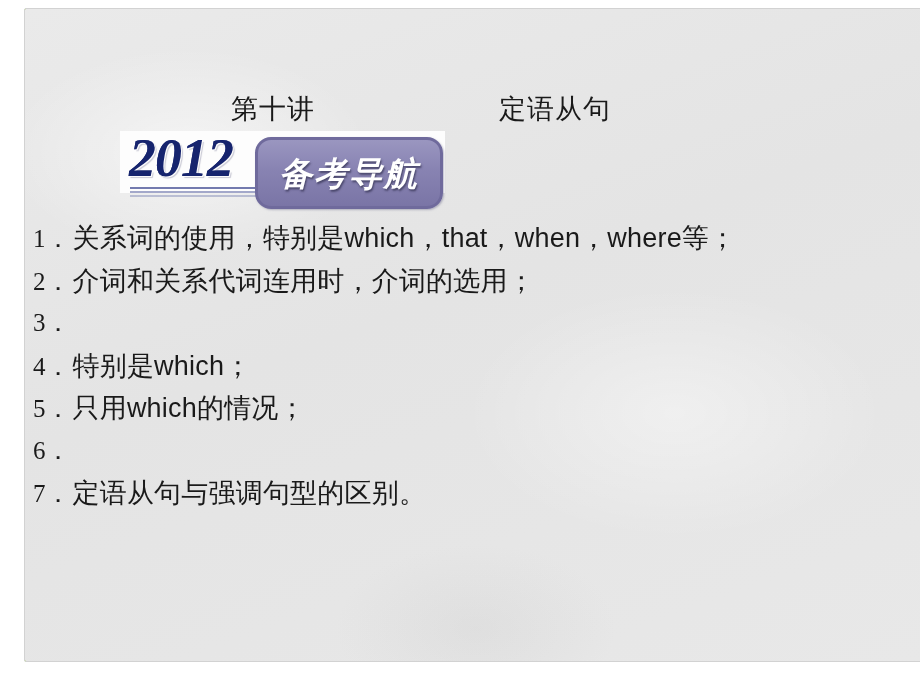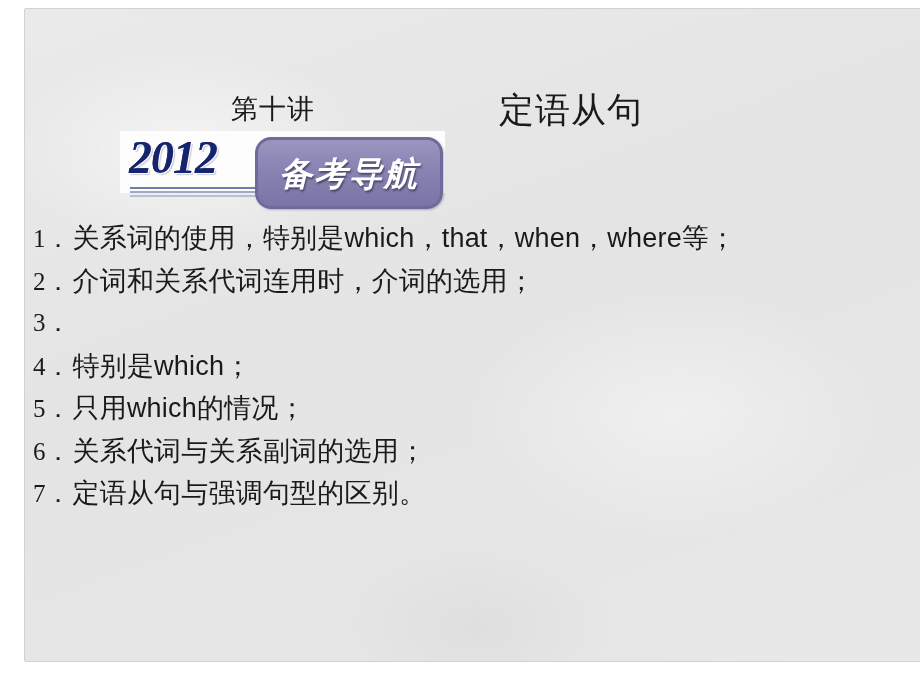--- a/index.html
+++ b/index.html
@@ -55,21 +55,21 @@
     left: 206px;
     font-size: 27px;
     color: #1a1a1a;
     letter-spacing: 1px;
     line-height: 1;
     white-space: nowrap;
   }
   .title-sub {
     position: absolute;
     left: 474px;
-    font-size: 35px;
+    font-size: 27px;
     color: #1a1a1a;
     letter-spacing: 1px;
     line-height: 1;
     white-space: nowrap;
   }
 
   
   .logo-box {
     position: absolute;
     left: 95px;
@@ -84,21 +84,21 @@
     width: 100%;
     height: 100%;
   }
   .logo-year {
     position: absolute;
     left: 9px;
     top: -4px;
     font-family: "Liberation Serif", serif;
     font-weight: bold;
     font-style: italic;
-    font-size: 46px;
+    font-size: 54px;
     line-height: 62px;
     letter-spacing: -1px;
     color: #16246e;
     -webkit-text-stroke: 0px;
     text-shadow:
       1px 1px 0 rgba(255,255,255,0.9),
       2px 2px 1px rgba(160,160,180,0.55);
     background: linear-gradient(180deg, #2b3b96 0%, #16246e 48%, #0d1652 100%);
     -webkit-background-clip: text;
     background-clip: text;
@@ -213,21 +213,20 @@
     <div class="bullet-item">
       <span class="bullet-num">4．</span>
       <span class="bullet-text">特别是which；</span>
     </div>
     <div class="bullet-item">
       <span class="bullet-num">5．</span>
       <span class="bullet-text">只用which的情况；</span>
     </div>
     <div class="bullet-item">
       <span class="bullet-num">6．</span>
-      <span class="bullet-text">关系代词与关系副词的选用；</span>
     </div>
     <div class="bullet-item">
       <span class="bullet-num">7．</span>
       <span class="bullet-text">定语从句与强调句型的区别。</span>
     </div>
   </div>
 
 </div>
 
 </body></html>

